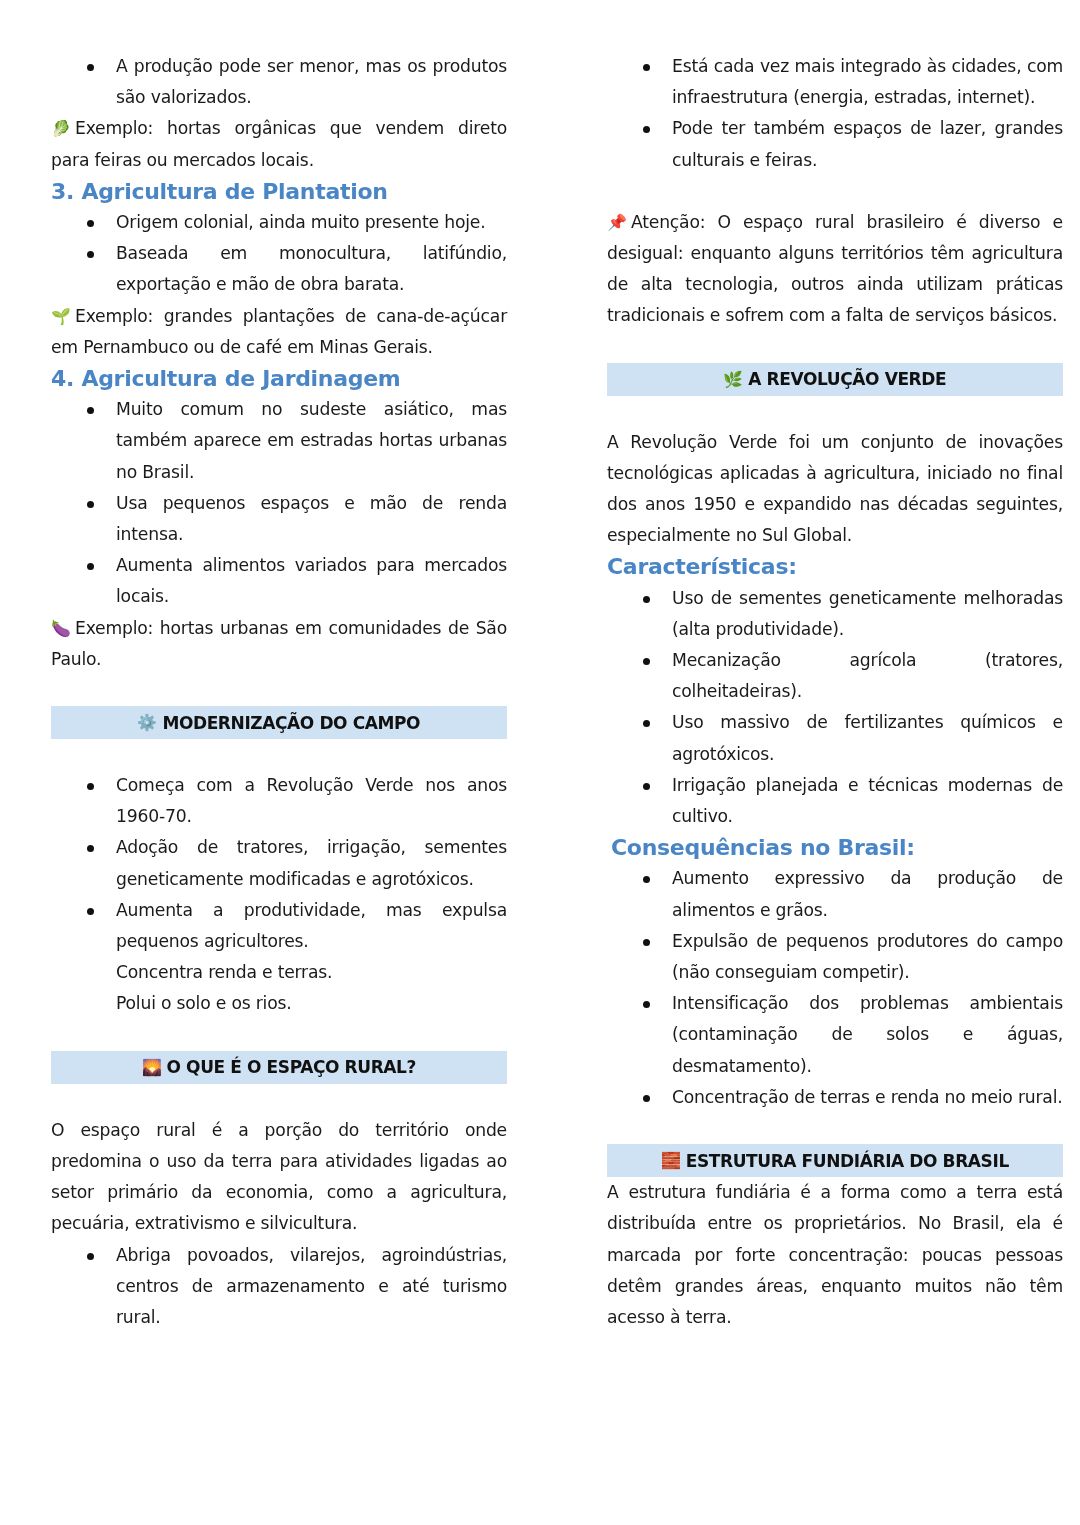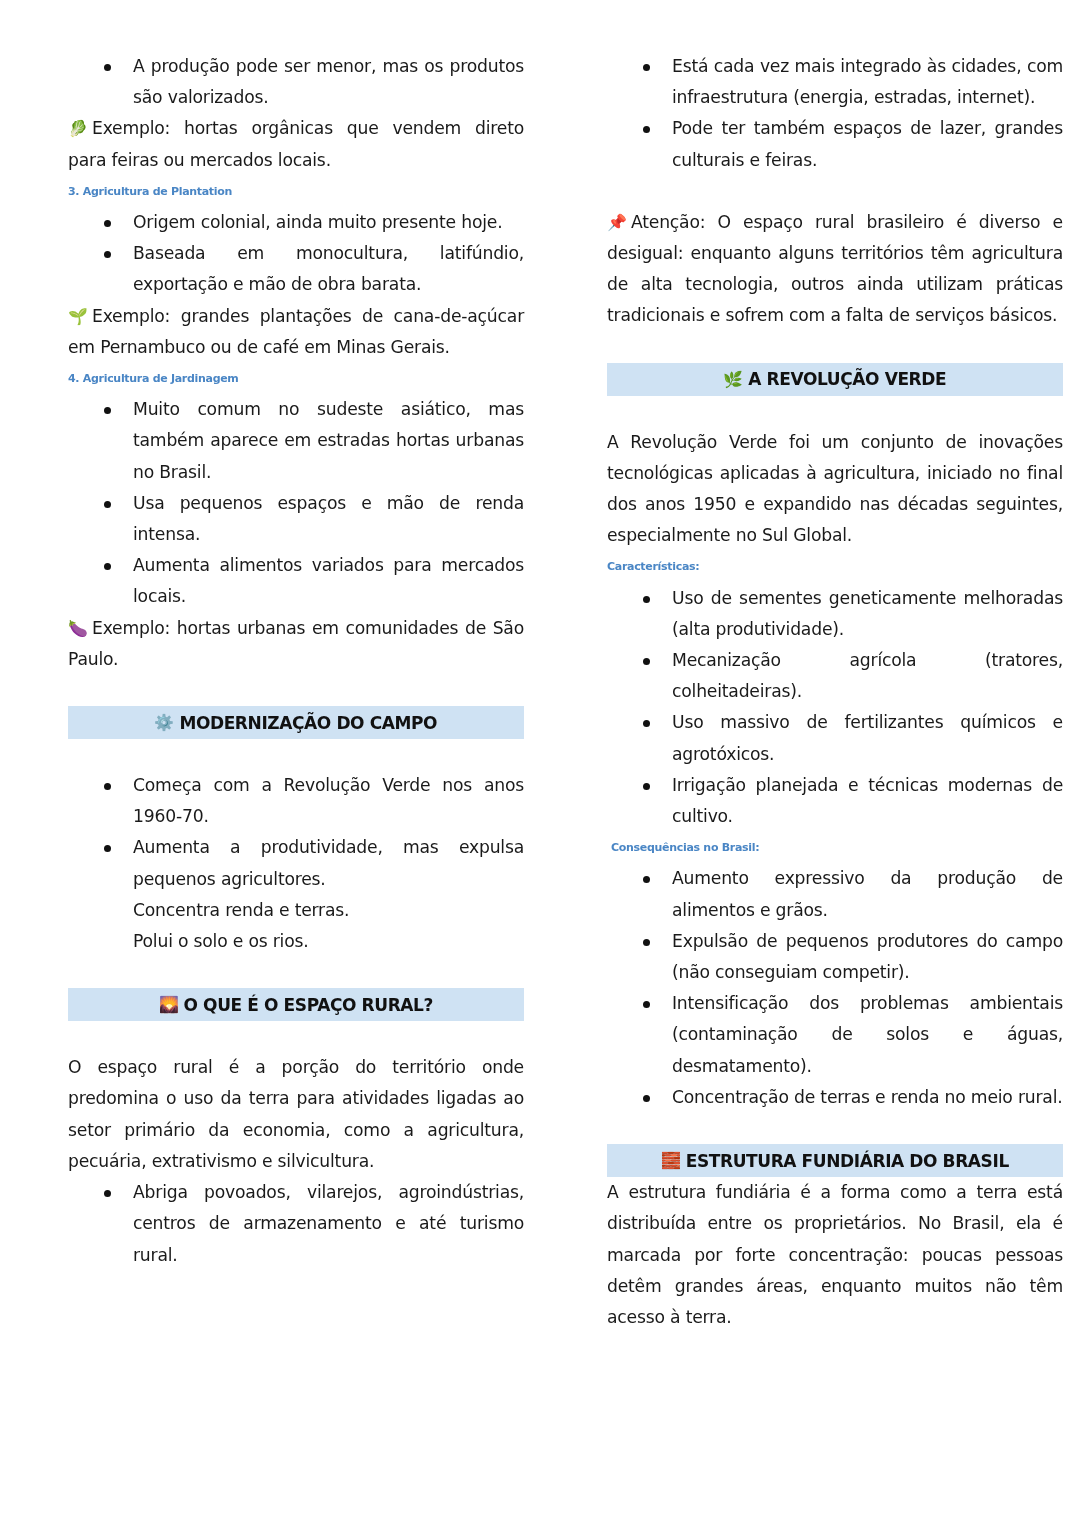--- a/index.html
+++ b/index.html
@@ -1,33 +1,33 @@
 <!DOCTYPE html>
 <html><head>
 <meta charset="utf-8">
 <style>
   html, body { margin: 0; padding: 0; background: #ffffff; }
   body {
     width: 1080px; height: 1525px; position: relative; overflow: hidden;
     font-family: "DejaVu Sans", sans-serif; color: #1a1a1a;
   }
   .col { position: absolute; top: 0; width: 456px; }
-  .col-left { left: 68px; }
+  .col-left { left: 51px; }
   .col-right { left: 572px; }
   .p {
     font-size: 17.2px; line-height: 31.2px; margin: 0; text-align: justify;
     letter-spacing: -0.2px;
   }
   .bl { position: relative; padding-left: 65px; }
   .bl::before {
     content: ""; position: absolute; left: 36px; top: 13px;
     width: 7px; height: 7px; border-radius: 50%; background: #111;
   }
   .indent { padding-left: 65px; }
-  .h-blue { color: #4a86c5; font-weight: bold; font-size: 11px; line-height: 31.2px; margin: 0; letter-spacing: -0.3px; }
+  .h-blue { color: #4a86c5; font-weight: bold; font-size: 22px; line-height: 31.2px; margin: 0; letter-spacing: -0.3px; }
   .band {
     background: #cfe2f3; height: 33px; display: flex; align-items: center; justify-content: center;
     font-weight: bold; font-size: 17px; letter-spacing: -0.4px; color: #111;
   }
   .band .ic { margin-right: 5px; font-size: 16px; font-weight: normal; }
   .gap { height: 31px; }
   .emoji { display: inline-block; width: 24px; font-size: 16px; }
   b.strong { font-weight: normal; }
 </style>
 </head>
@@ -48,20 +48,21 @@
   <p class="p bl">Aumenta alimentos variados para mercados locais.</p>
   <p class="p"><span class="emoji">🍆</span><span>Exemplo: hortas urbanas em comunidades de São Paulo.</span></p>
 
   <div class="gap"></div>
   <div class="band">
     <span class="ic">⚙️</span>
     <span>MODERNIZAÇÃO DO CAMPO</span>
   </div>
   <div class="gap"></div>
   <p class="p bl">Começa com a Revolução Verde nos anos 1960-70.</p>
+  <p class="p bl">Adoção de tratores, irrigação, sementes geneticamente modificadas e agrotóxicos.</p>
   <p class="p bl">Aumenta a produtividade, mas expulsa pequenos agricultores.</p>
   <p class="p indent">Concentra renda e terras.</p>
   <p class="p indent">Polui o solo e os rios.</p>
 
   <div class="gap"></div>
   <div class="band">
     <span class="ic">🌄</span>
     <span>O QUE É O ESPAÇO RURAL?</span>
   </div>
   <div class="gap"></div>

